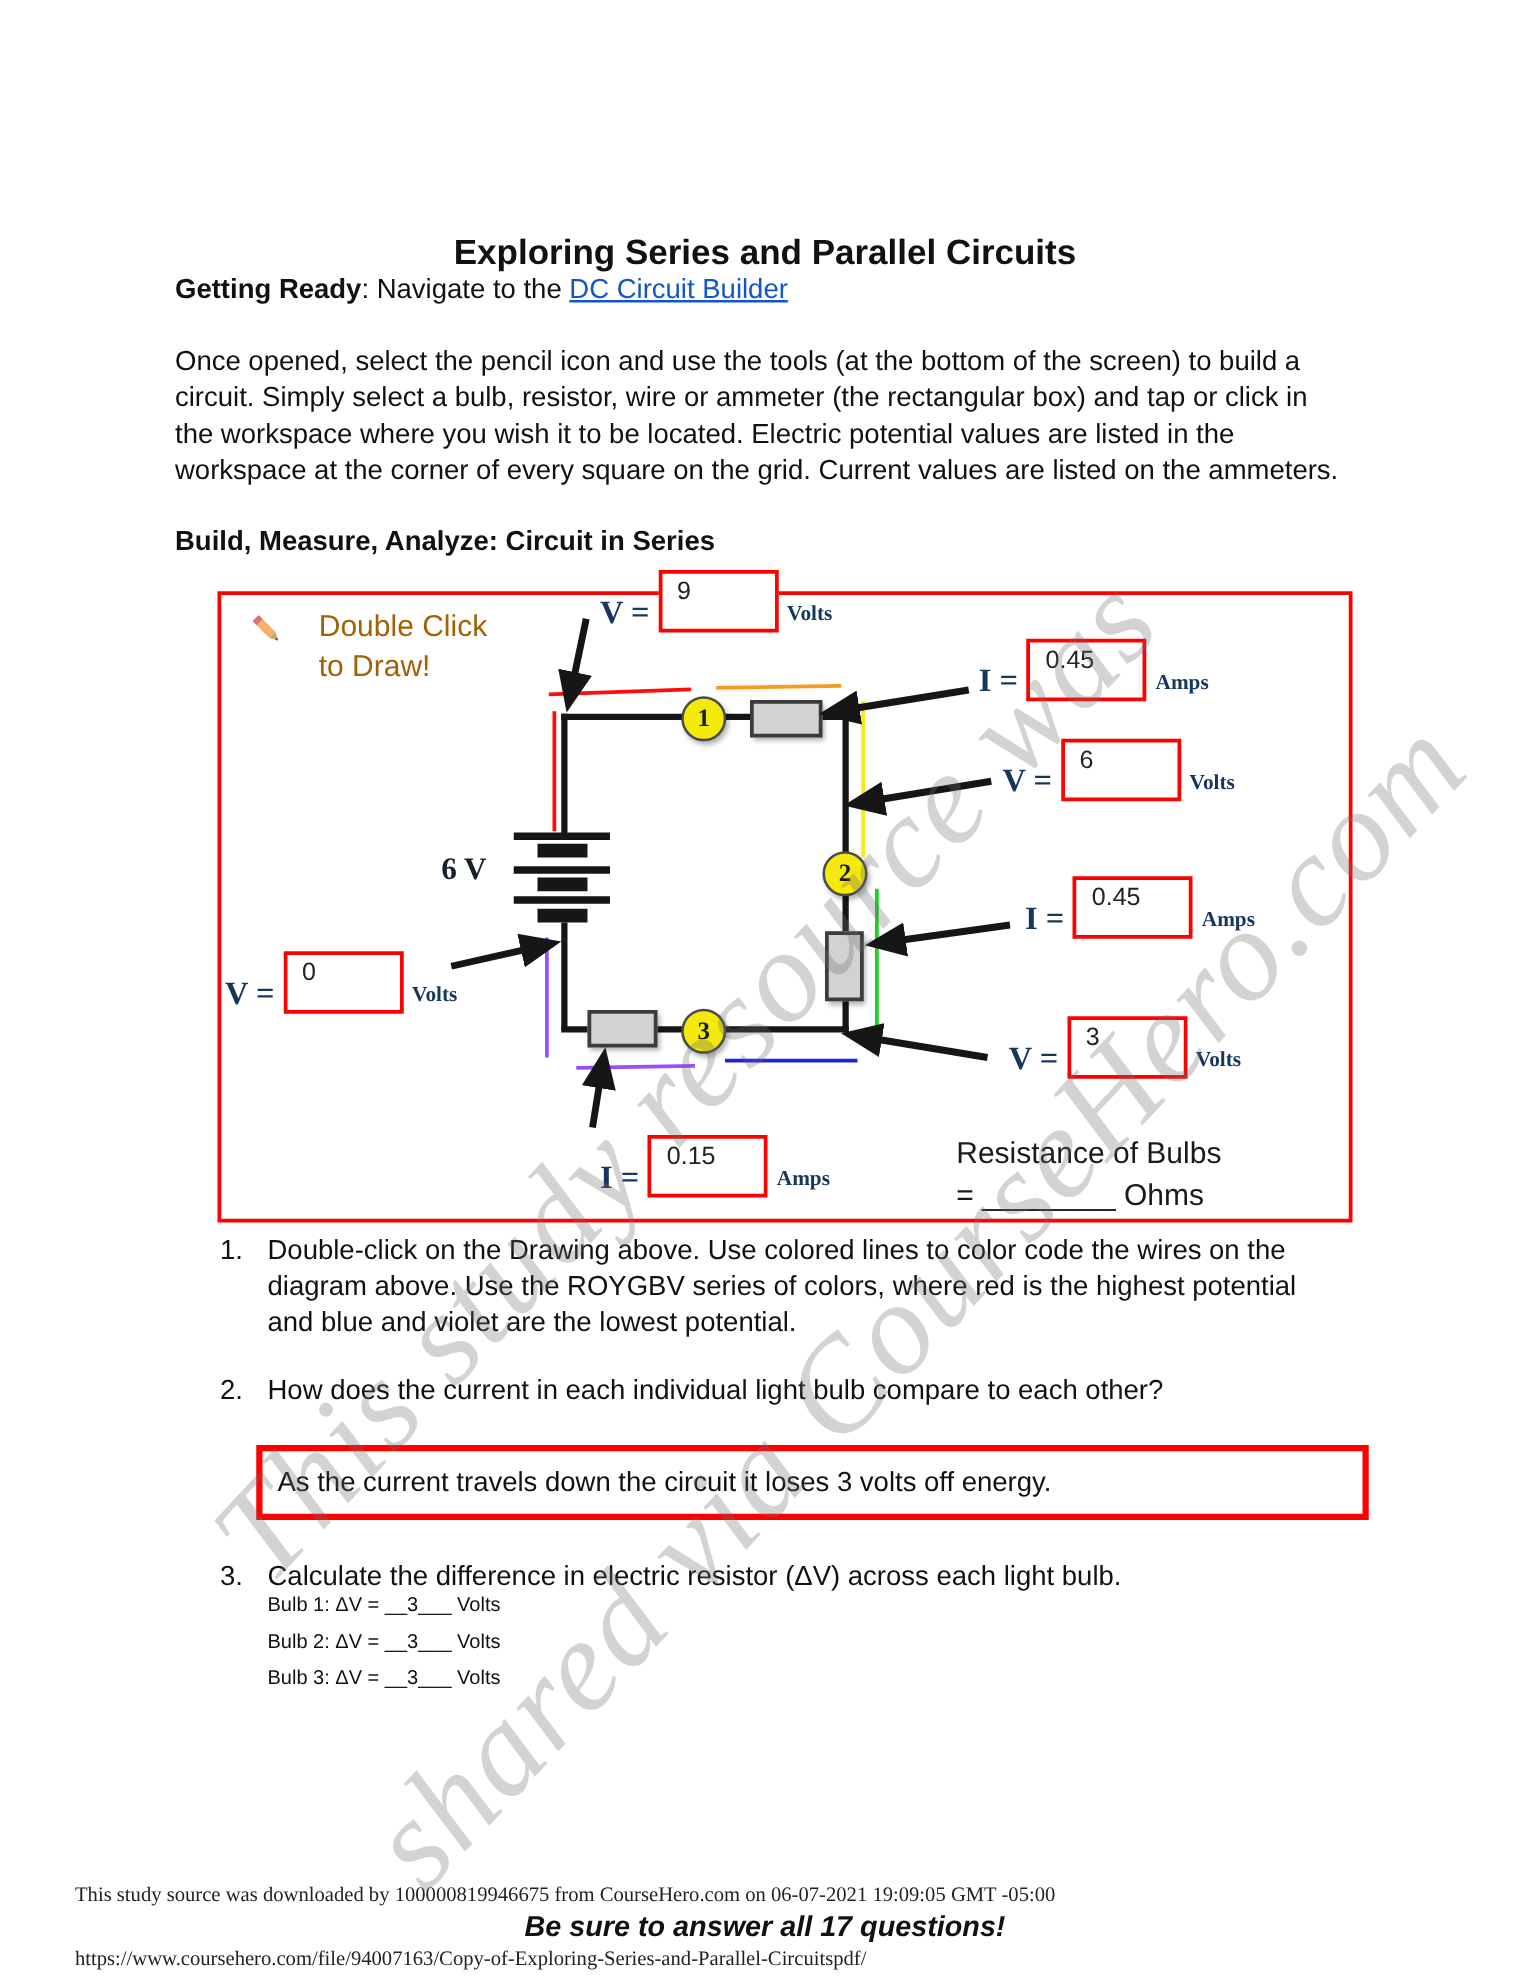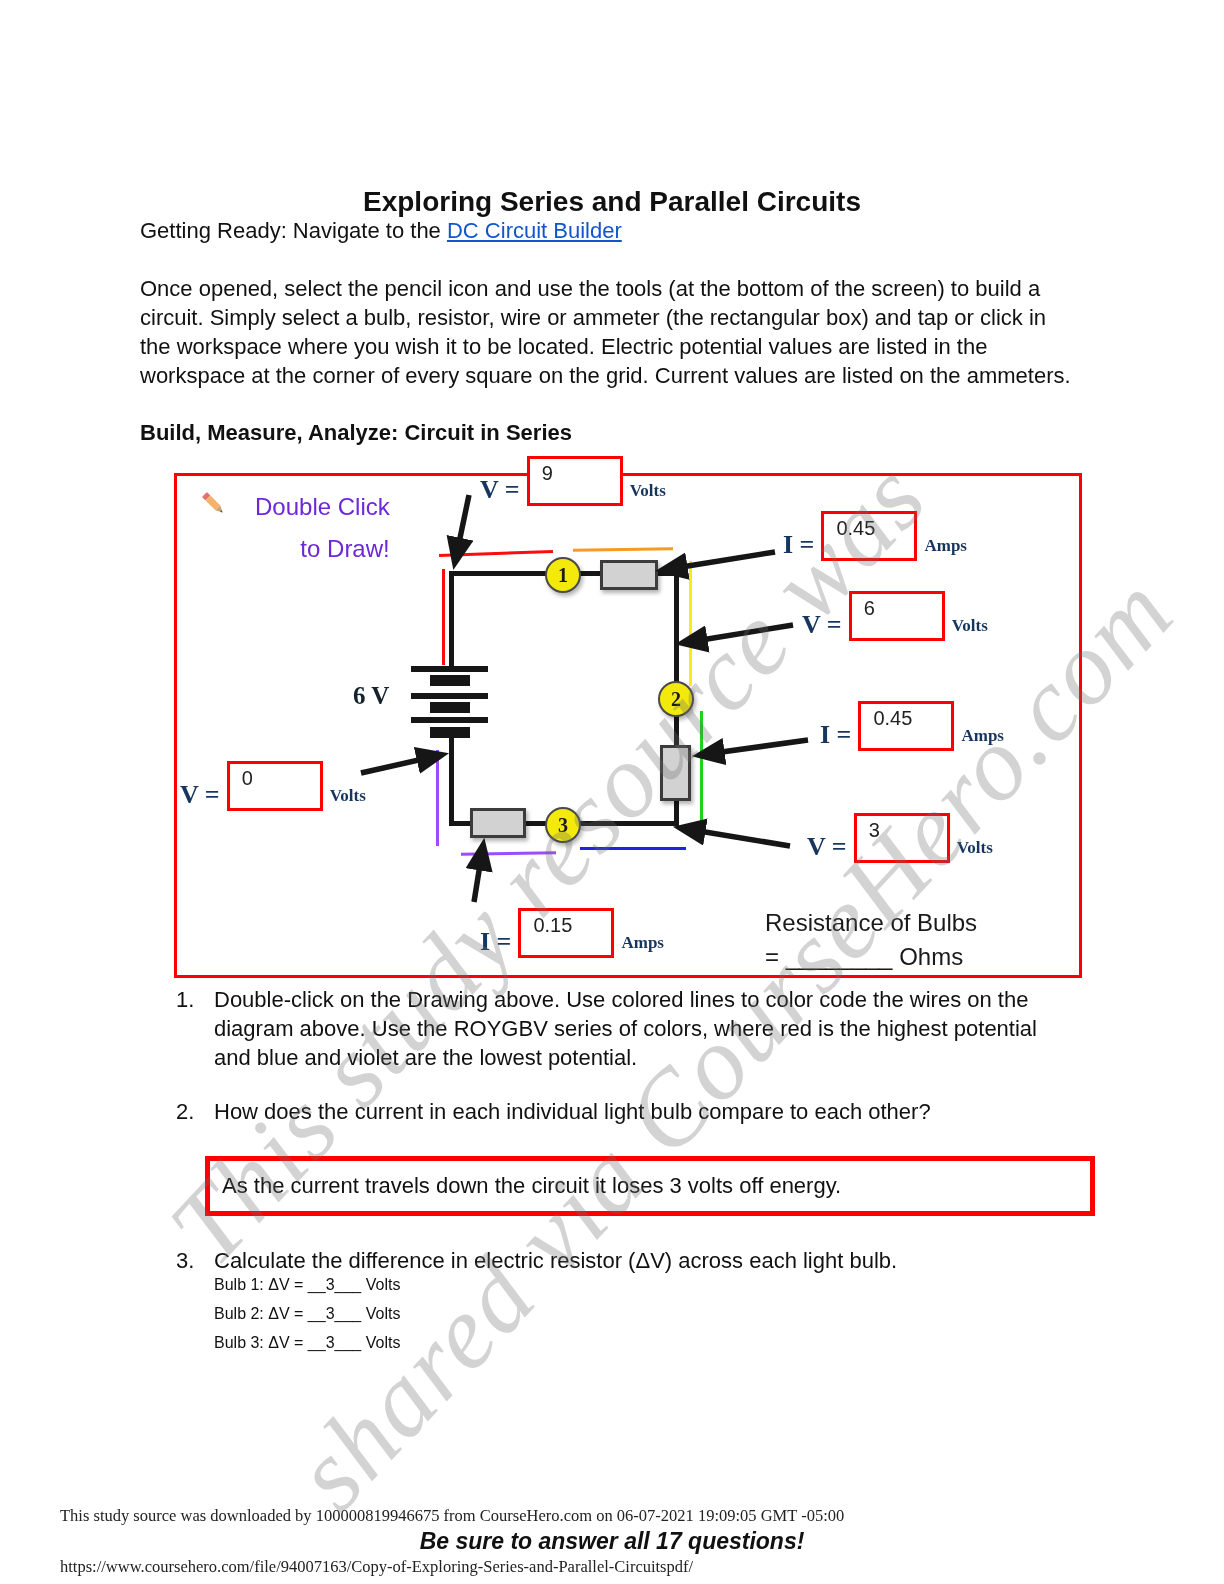--- a/index.html
+++ b/index.html
@@ -10,32 +10,32 @@
   .wm{position:absolute;font:italic 105px "Liberation Serif",serif;
       color:rgba(110,110,110,0.30);transform-origin:0 0;transform:rotate(-47deg);
       white-space:nowrap;z-index:40;pointer-events:none;letter-spacing:2px;}
   #wm1{left:145px;top:1205px;}
   #wm2{left:270px;top:1450px;}
 
   
   .title{position:absolute;left:0;right:0;top:138px;text-align:center;
          font-size:28px;font-weight:bold;margin-top:48px;}
   .getting{position:absolute;left:140px;top:218px;font-size:22px;}
-  .getting .b{font-weight:normal;}
+  .getting .b{font-weight:bold;}
   .link{color:#1155cc;text-decoration:underline;cursor:pointer;}
   .intro{position:absolute;left:140px;top:274px;font-size:22px;line-height:29px;
          white-space:pre-line;width:1010px;}
   .buildhead{position:absolute;left:140px;top:420px;font-size:22px;font-weight:bold;}
 
   
   .diagram{position:absolute;left:174px;top:473px;width:908px;height:505px;
            border:3px solid #fe0000;box-sizing:border-box;overflow:visible;}
   .diagram *{box-sizing:border-box;}
-  .drawhint{position:absolute;left:78px;top:10px;font-size:24px;line-height:42px;
-            white-space:pre-line;color:#6d28d9;text-align:right;}
+  .drawhint{position:absolute;left:78px;top:10px;font-size:24px;line-height:32px;
+            white-space:pre-line;color:#a16207;}
   .pencil{position:absolute;left:22px;top:13px;width:30px;height:30px;}
 
   .wire{position:absolute;background:#161616;}
   .plate{position:absolute;background:#161616;}
   .batt-label{position:absolute;left:176px;top:206px;font:bold 25px "Liberation Serif",serif;color:#15222e;}
 
   .bulb{position:absolute;width:36px;height:36px;border-radius:50%;background:#f3e90b;
         border:2px solid #4a4a4a;display:flex;align-items:center;justify-content:center;
         font:bold 20px "Liberation Serif",serif;color:#1a1a1a;
         box-shadow:2px 3px 4px rgba(0,0,0,0.30);}

